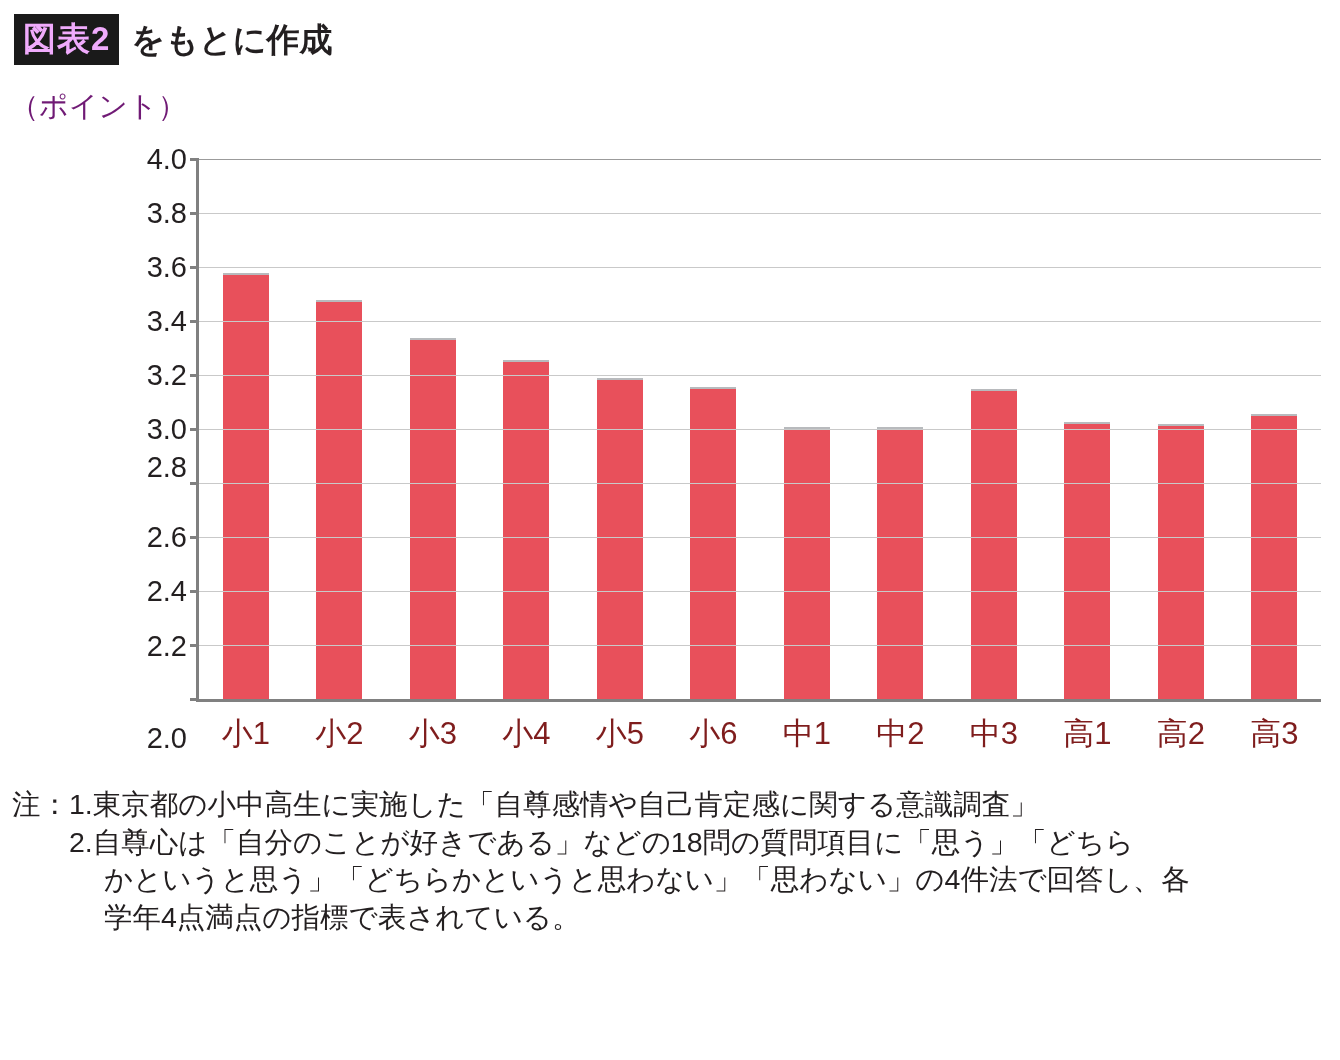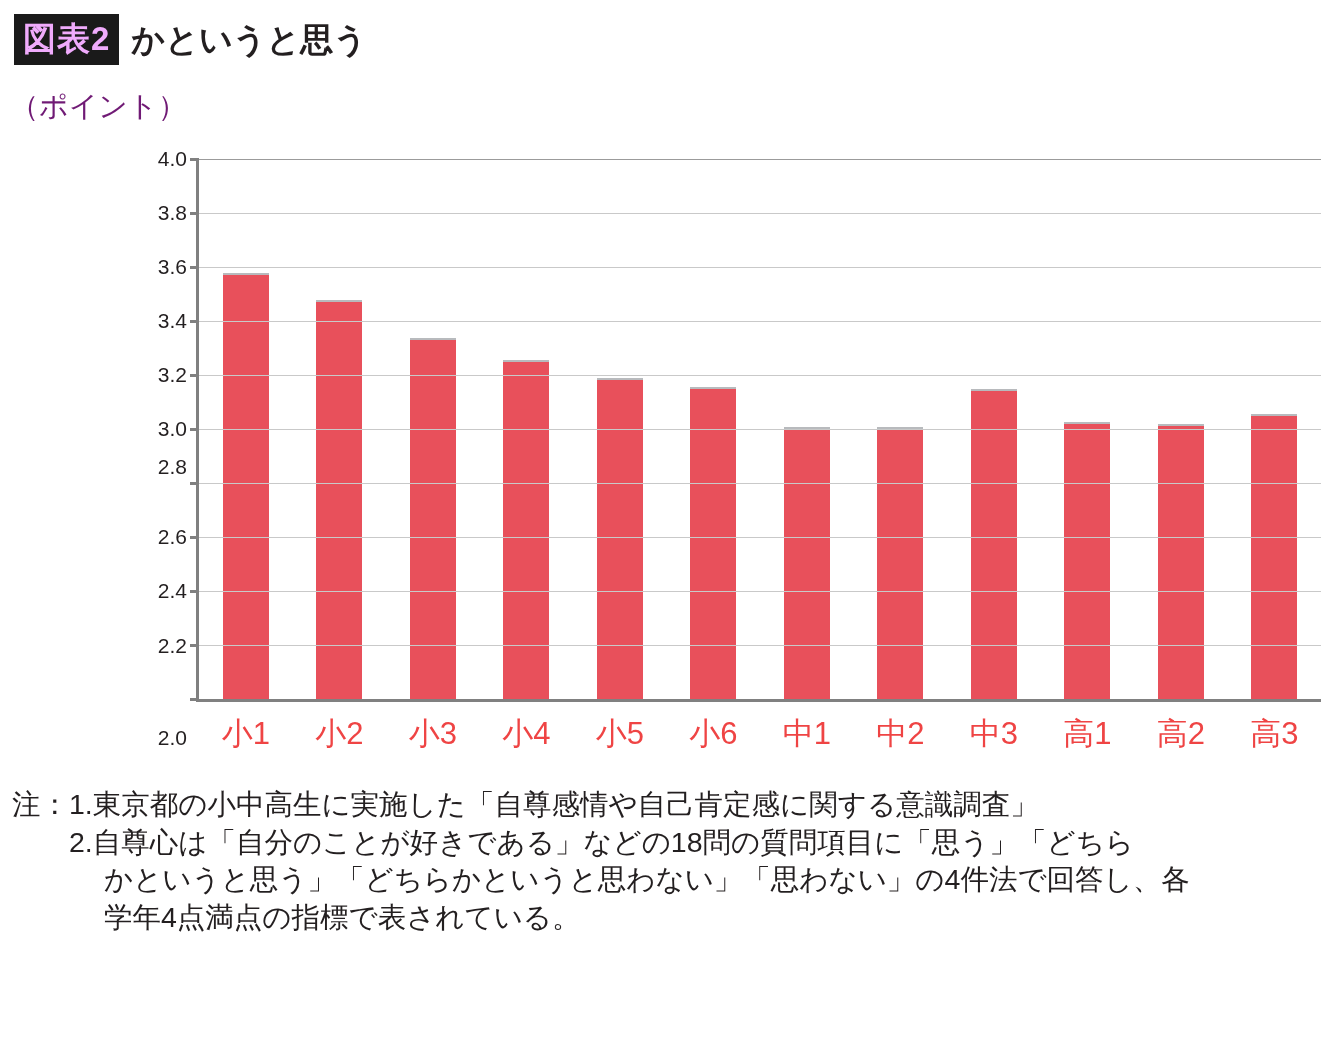--- a/index.html
+++ b/index.html
@@ -72,21 +72,21 @@
     background: #c9c9c9;
   }
   .gridline.top {
     background: #9b9b9b;
   }
   .ytick {
     position: absolute;
     right: 100%;
     transform: translateY(-50%);
     margin-right: 12px;
-    font-size: 21px;
+    font-size: 29px;
     white-space: nowrap;
     color: #231f20;
   }
   .ytickmark {
     position: absolute;
     right: 100%;
     width: 9px;
     height: 3px;
     background: #808080;
     transform: translateY(-1px);
@@ -115,21 +115,21 @@
     border-top: 2px solid #b8babd;
   }
   .xlabel {
     position: absolute;
     top: 100%;
     left: 0;
     width: 100%;
     text-align: center;
     margin-top: 14px;
     font-size: 31px;
-    color: #ef4444;
+    color: #7f1d1d;
     white-space: nowrap;
   }
 
   
   .notes {
     position: absolute;
     left: 12px;
     top: 786px;
     width: 1316px;
     font-size: 28.5px;
@@ -151,21 +151,21 @@
   .indent-2 { padding-left: 92px; }
   .source {
     margin-top: 4px;
   }
 </style>
 </head>
 <body>
 
 <div class="title-row">
   <span class="title-badge">図表2</span>
-  <span class="title-text">かというと思う</span>
+  <span class="title-text">をもとに作成</span>
 </div>
 
 <div class="unit-label">（ポイント）</div>
 
 <div class="chart-wrap">
   <div class="plot" id="plot">
     <div class="bars" id="bars">
         <div class="barcell">
           <div class="bar" title="小1 3.57" style="height: 423.9px; background: rgb(232, 80, 91);"></div>
           <div class="xlabel">小1</div>

